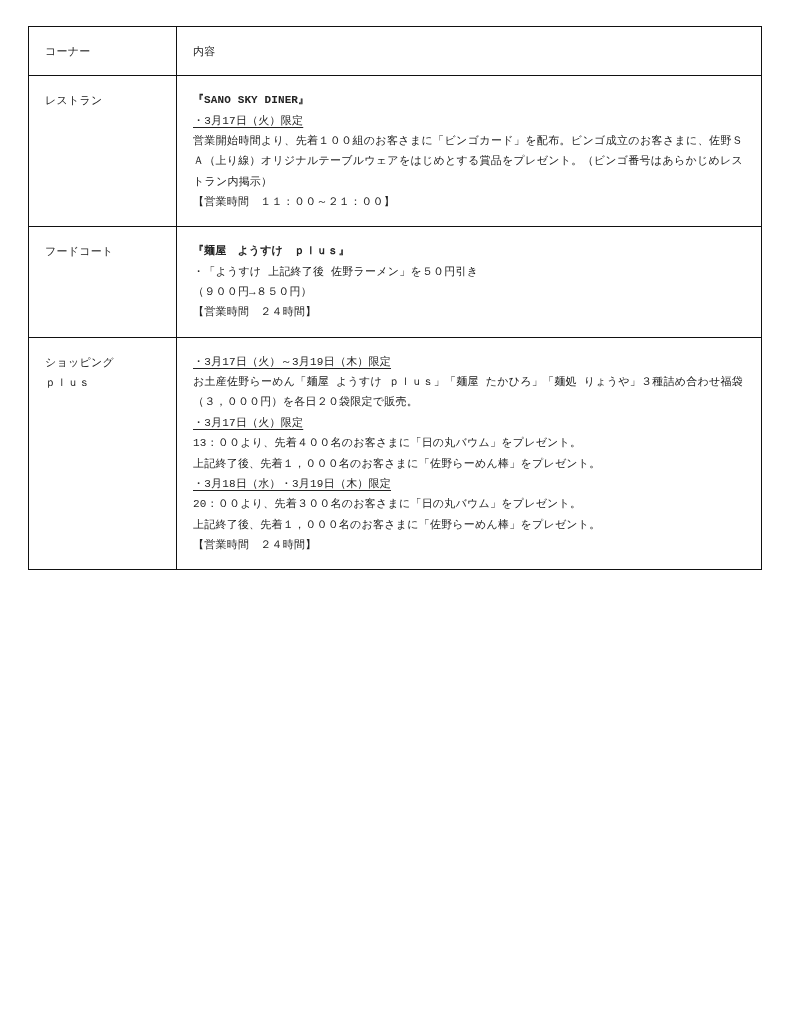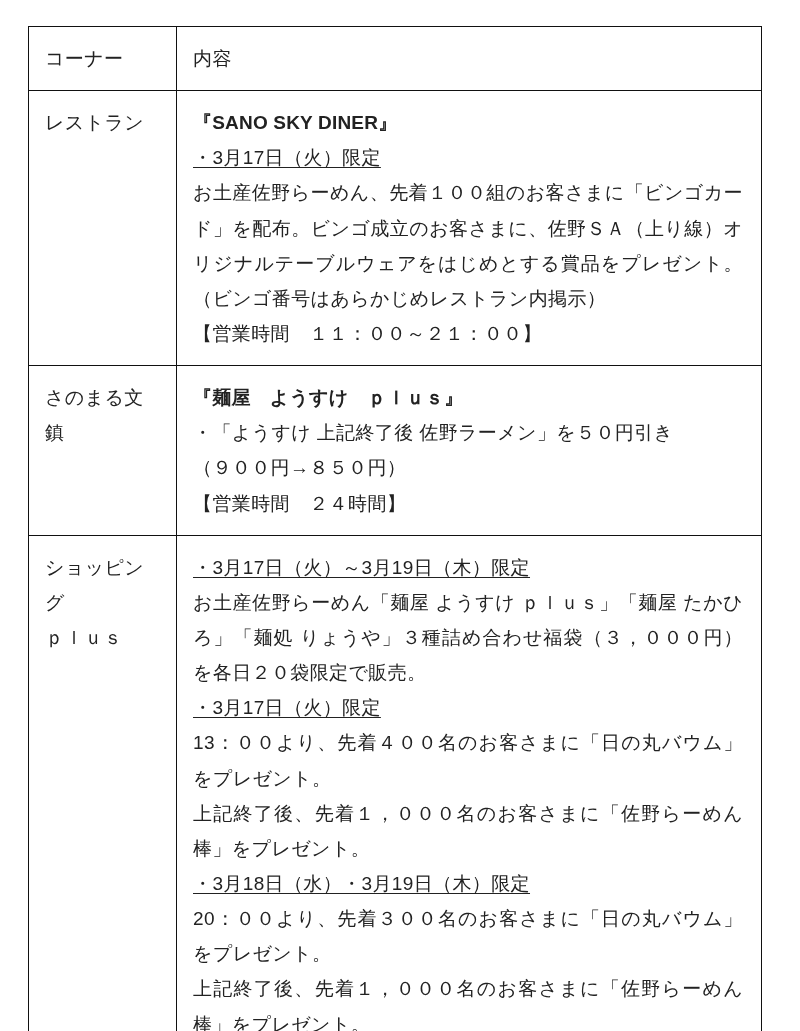--- a/index.html
+++ b/index.html
@@ -21,21 +21,21 @@
   }
   table.info-table {
     border-collapse: collapse;
     width: 733px;
     table-layout: fixed;
   }
   table.info-table td {
     border: 1px solid #111111;
     vertical-align: top;
     padding: 14px 14px 14px 14px;
-    font-size: 19px;
+    font-size: 11px;
     line-height: 1.85;
     letter-spacing: 0.02em;
   }
   col.col-corner { width: 148px; }
   col.col-body   { width: 585px; }
 
   .cell-corner {
     font-size: 14px;
     line-height: 1.7;
     letter-spacing: 0.06em;
@@ -58,20 +58,21 @@
   }
   .line.underline {
     text-decoration: underline;
     text-underline-offset: 3px;
   }
   .line.plain { }
   .para {
     margin: 0;
     text-align: justify;
     text-justify: inter-ideograph;
+    font-family: Liberation Mono, monospace;
   }
 </style>
 </head>
 <body>
 
 <div class="page">
   <table class="info-table">
     <colgroup>
       <col class="col-corner">
       <col class="col-body">
@@ -79,26 +80,26 @@
     <tbody>
       <tr class="header-row">
         <td class="cell-corner">コーナー</td>
         <td class="cell-body">内容</td>
       </tr>
     <tr>
           <td class="cell-corner">レストラン</td>
           <td class="cell-body">
             <p class="para line bold">『SANO SKY DINER』</p>
             <p class="para line underline">・3月17日（火）限定</p>
-            <p class="para line plain">お土産佐野らーめん、先着１００組のお客さまに「ビンゴカード」を配布。ビンゴ成立のお客さまに、佐野ＳＡ（上り線）オリジナルテーブルウェアをはじめとする賞品をプレゼント。（ビンゴ番号はあらかじめレストラン内掲示）</p>
+            <p class="para line plain">営業開始時間より、先着１００組のお客さまに「ビンゴカード」を配布。ビンゴ成立のお客さまに、佐野ＳＡ（上り線）オリジナルテーブルウェアをはじめとする賞品をプレゼント。（ビンゴ番号はあらかじめレストラン内掲示）</p>
             <p class="para line plain">【営業時間　１１：００～２１：００】</p>
           </td>
         </tr>
         <tr>
-          <td class="cell-corner">さのまる文鎮</td>
+          <td class="cell-corner">フードコート</td>
           <td class="cell-body">
             <p class="para line bold">『麺屋　ようすけ　ｐｌｕｓ』</p>
             <p class="para line plain">・「ようすけ 上記終了後 佐野ラーメン」を５０円引き</p>
             <p class="para line plain">（９００円→８５０円）</p>
             <p class="para line plain">【営業時間　２４時間】</p>
           </td>
         </tr>
         <tr>
           <td class="cell-corner">ショッピング
 ｐｌｕｓ</td>

